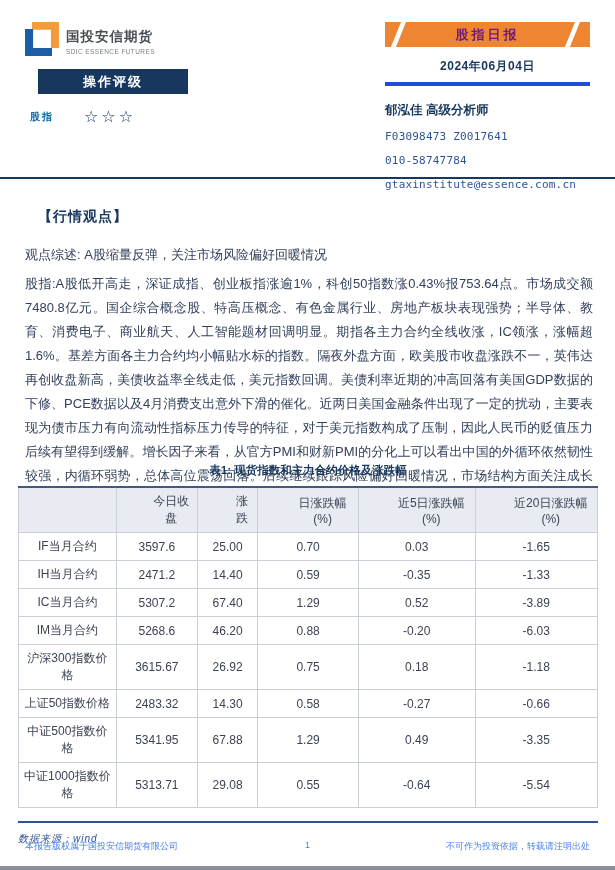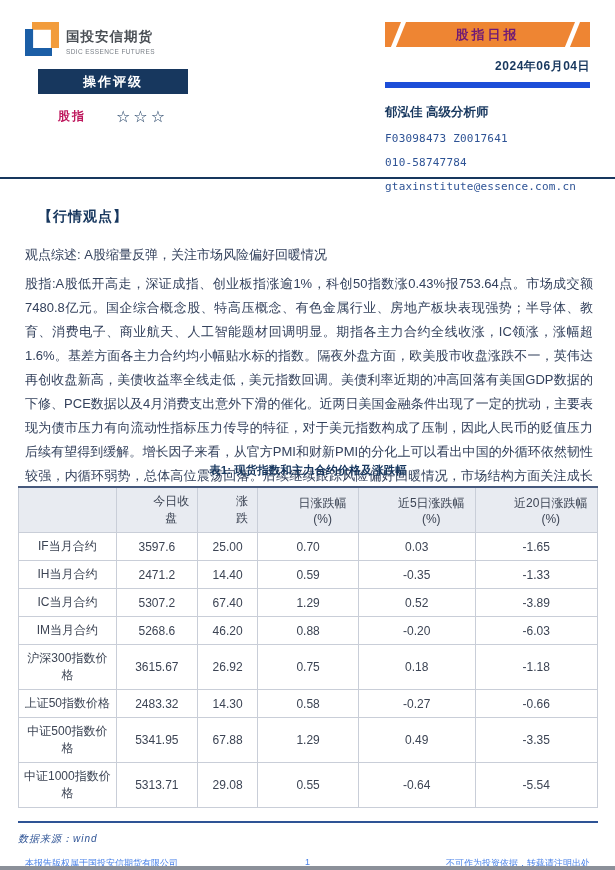--- a/index.html
+++ b/index.html
@@ -19,32 +19,32 @@
     clip-path:polygon(0 0,100% 0,100% 100%,70% 100%,70% 30%,0 30%);}
   .logo-blue{position:absolute;bottom:0;left:0;width:27px;height:27px;background:#1B5EA6;
     clip-path:polygon(0 0,30% 0,30% 70%,100% 70%,100% 100%,0 100%);}
   .brand-text{padding-top:6px;}
   .brand-cn{font-size:13.5px;font-weight:bold;color:#4a4f55;letter-spacing:1px;}
   .brand-en{font-size:6.5px;color:#7a8088;letter-spacing:.4px;margin-top:2px;}
   .rating-box{margin:13px 0 0 13px;width:150px;height:25px;background:#17375E;
     color:#fff;font-size:13px;font-weight:bold;display:flex;align-items:center;justify-content:center;
     letter-spacing:2px;}
   .subject-row{margin:13px 0 0 5px;display:flex;align-items:center;gap:30px;}
-  .subject-name{font-size:12px;font-weight:bold;color:#be185d;letter-spacing:2px;margin-left:28px;}
+  .subject-name{font-size:10px;font-weight:bold;color:#0369a1;letter-spacing:2px;}
   .subject-stars{font-size:16px;color:#17375E;letter-spacing:3px;font-weight:bold;}
 
   .header-right{width:205px;flex:0 0 auto;}
   .banner{position:relative;height:25px;background:#EE8533;overflow:hidden;}
   .banner-label{position:relative;z-index:1;color:#701a75;font-size:13px;font-weight:bold;
     letter-spacing:3px;display:flex;align-items:center;justify-content:center;height:100%;}
   .banner::before,.banner::after{content:"";position:absolute;top:-3px;bottom:-3px;width:5px;
     background:#fff;transform:skewX(-22deg);z-index:2;}
   .banner::before{left:11px;}
   .banner::after{right:15px;}
-  .date-wrap{border-bottom:6px solid #1d4ed8;padding:9px 0 7px 0;text-align:right;}
+  .date-wrap{border-bottom:4px solid #1d4ed8;padding:9px 0 7px 0;text-align:center;}
   .date{font-size:12px;font-weight:bold;color:#17375E;letter-spacing:.5px;}
   .analyst-name{margin-top:16px;font-size:12.5px;font-weight:bold;color:#17375E;}
   .contact-line{margin-top:11px;font-size:11px;color:#2E5395;
     font-family:"DejaVu Sans Mono","Liberation Mono",monospace;letter-spacing:.2px;}
 
   
   .top-divider{position:absolute;left:0;right:0;top:177px;height:2px;background:#17375E;}
 
   
   .view{position:absolute;left:25px;right:22px;top:208px;}
@@ -58,21 +58,21 @@
   table{width:100%;margin-top:8px;border-collapse:collapse;border-top:2px solid #46597d;
     border-left:1px solid #c9ced8;border-right:1px solid #c9ced8;border-bottom:1px solid #c9ced8;}
   th,td{border:1px solid #c9ced8;font-size:12px;text-align:center;padding:5px 4px;color:#3c4454;}
   th{background:#e8ebf1;font-weight:normal;color:#3c4454;height:26px;padding-left:33px;}
   td{height:14px;}
   td:first-child{color:#3c4454;}
   .source-rule{margin-top:13px;border-top:2px solid #2E5395;}
   .source-note{margin-top:9px;font-size:10px;font-style:italic;color:#2E5395;letter-spacing:1px;}
 
   
-  .footer{position:absolute;left:25px;right:25px;bottom:0;display:flex;align-items:flex-start;
+  .footer{position:absolute;left:25px;right:25px;bottom:17px;display:flex;align-items:flex-start;
     font-size:9px;color:#4981E8;}
   .footer-left{flex:1;text-align:left;}
   .footer-page{width:40px;text-align:center;}
   .footer-right{flex:1;text-align:right;}
   .bottom-strip{position:absolute;left:0;right:0;bottom:0;height:4px;background:#8b9099;}
 </style>
 </head>
 <body>
 
 <div class="page">

